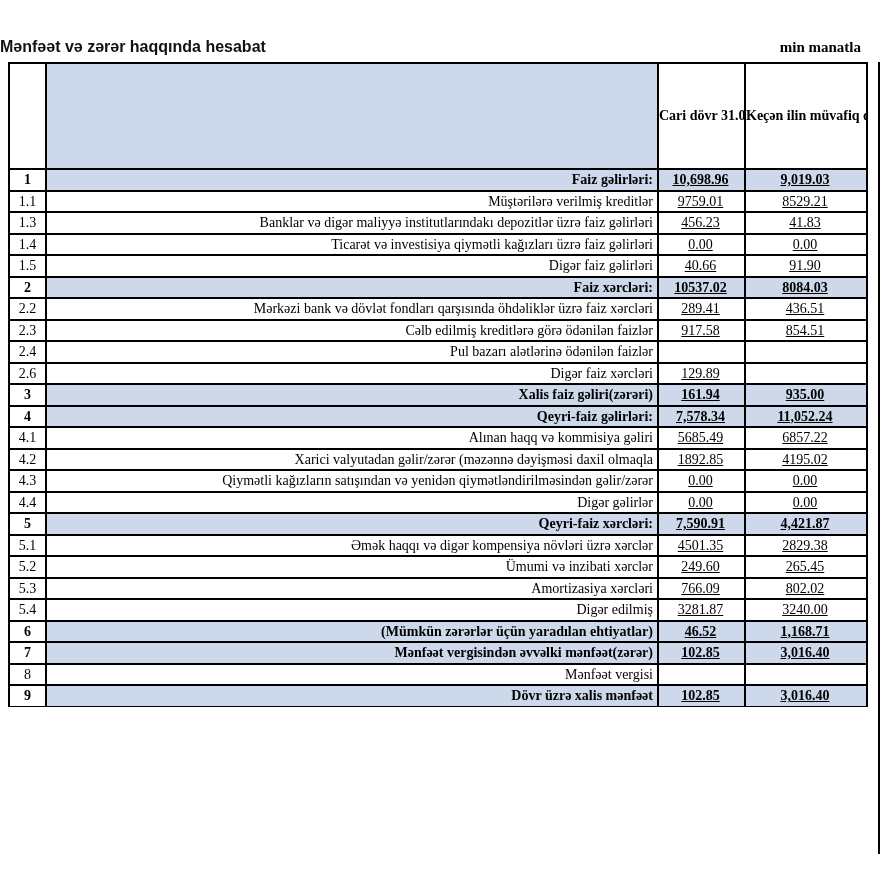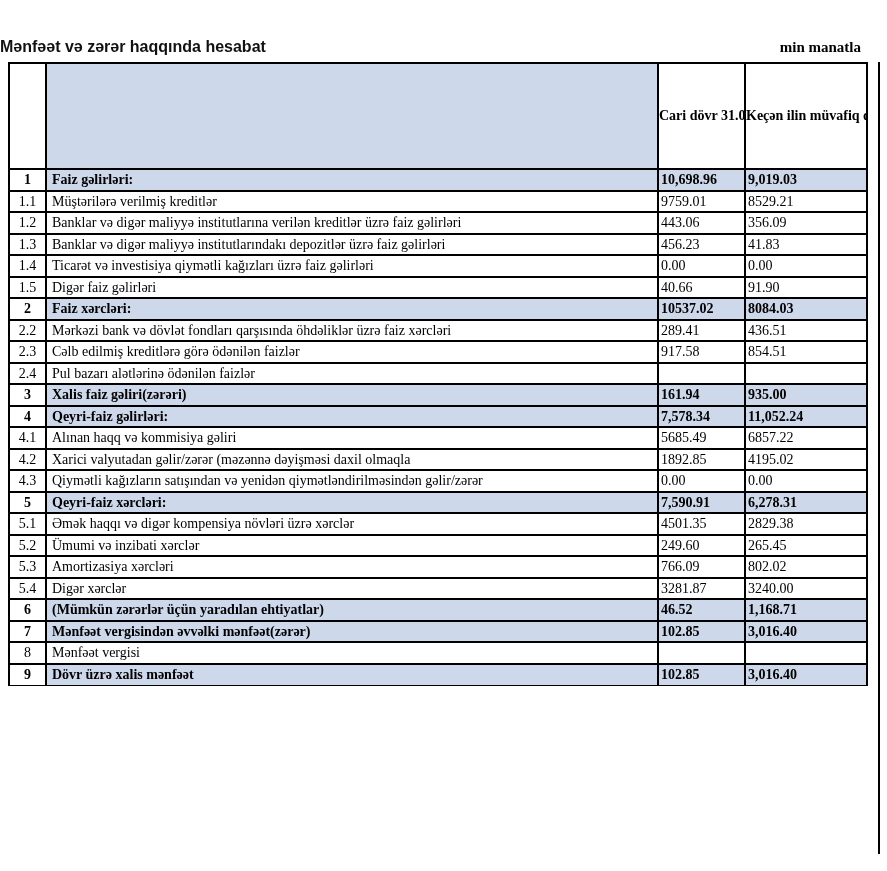--- a/index.html
+++ b/index.html
@@ -48,22 +48,22 @@
     background:#ffffff;
     border-bottom-width:3px;
   }
   thead th.h-desc{background:var(--blue);}
   tbody td{
     height:21.5px;
     background:#ffffff;
     line-height:1.1;
   }
   td.num{text-align:center;padding:0 2px;}
-  td.label{text-align:left;padding:0 4px 0 5px;}
-  td.val{text-align:left;padding:0 4px 0 2px;}
+  td.label{text-align:right;padding:0 4px 0 5px;}
+  td.val{text-align:center;padding:0 4px 0 2px;text-decoration:underline;}
   tr.summary td.label,tr.summary td.val{background:var(--blue);font-weight:bold;}
   tr.summary td.num{font-weight:bold;}
   tbody tr:last-child td{border-bottom-width:1px;}
   .right-edge-line{
     position:absolute;left:878px;top:62px;
     width:2px;height:792px;background:var(--border);
   }
   .bottom-sliver{
     position:absolute;left:9px;top:854px;
     width:871px;height:4px;background:var(--blue);
@@ -105,26 +105,20 @@
           <td class="val">10,698.96</td>
           <td class="val">9,019.03</td>
         </tr>
         <tr>
           <td class="num">1.1</td>
           <td class="label">Müştərilərə verilmiş kreditlər</td>
           <td class="val">9759.01</td>
           <td class="val">8529.21</td>
         </tr>
         <tr>
-          <td class="num">1.2</td>
-          <td class="label">Banklar və digər maliyyə institutlarına verilən kreditlər üzrə faiz gəlirləri</td>
-          <td class="val">443.06</td>
-          <td class="val">356.09</td>
-        </tr>
-        <tr>
           <td class="num">1.3</td>
           <td class="label">Banklar və digər maliyyə institutlarındakı depozitlər üzrə faiz gəlirləri</td>
           <td class="val">456.23</td>
           <td class="val">41.83</td>
         </tr>
         <tr>
           <td class="num">1.4</td>
           <td class="label">Ticarət və investisiya qiymətli kağızları üzrə faiz gəlirləri</td>
           <td class="val">0.00</td>
           <td class="val">0.00</td>
@@ -152,20 +146,26 @@
           <td class="label">Cəlb edilmiş kreditlərə görə ödənilən faizlər</td>
           <td class="val">917.58</td>
           <td class="val">854.51</td>
         </tr>
         <tr>
           <td class="num">2.4</td>
           <td class="label">Pul bazarı alətlərinə ödənilən faizlər</td>
           <td class="val"></td>
           <td class="val"></td>
         </tr>
+        <tr>
+          <td class="num">2.6</td>
+          <td class="label">Digər faiz xərcləri</td>
+          <td class="val">129.89</td>
+          <td class="val"></td>
+        </tr>
         <tr class="summary">
           <td class="num">3</td>
           <td class="label">Xalis faiz gəliri(zərəri)</td>
           <td class="val">161.94</td>
           <td class="val">935.00</td>
         </tr>
         <tr class="summary">
           <td class="num">4</td>
           <td class="label">Qeyri-faiz gəlirləri:</td>
           <td class="val">7,578.34</td>
@@ -182,25 +182,31 @@
           <td class="label">Xarici valyutadan gəlir/zərər (məzənnə dəyişməsi daxil olmaqla</td>
           <td class="val">1892.85</td>
           <td class="val">4195.02</td>
         </tr>
         <tr>
           <td class="num">4.3</td>
           <td class="label">Qiymətli kağızların satışından və yenidən qiymətləndirilməsindən gəlir/zərər</td>
           <td class="val">0.00</td>
           <td class="val">0.00</td>
         </tr>
+        <tr>
+          <td class="num">4.4</td>
+          <td class="label">Digər gəlirlər</td>
+          <td class="val">0.00</td>
+          <td class="val">0.00</td>
+        </tr>
         <tr class="summary">
           <td class="num">5</td>
           <td class="label">Qeyri-faiz xərcləri:</td>
           <td class="val">7,590.91</td>
-          <td class="val">6,278.31</td>
+          <td class="val">4,421.87</td>
         </tr>
         <tr>
           <td class="num">5.1</td>
           <td class="label">Əmək haqqı və digər kompensiya növləri üzrə xərclər</td>
           <td class="val">4501.35</td>
           <td class="val">2829.38</td>
         </tr>
         <tr>
           <td class="num">5.2</td>
           <td class="label">Ümumi və inzibati xərclər</td>
@@ -208,21 +214,21 @@
           <td class="val">265.45</td>
         </tr>
         <tr>
           <td class="num">5.3</td>
           <td class="label">Amortizasiya xərcləri</td>
           <td class="val">766.09</td>
           <td class="val">802.02</td>
         </tr>
         <tr>
           <td class="num">5.4</td>
-          <td class="label">Digər xərclər</td>
+          <td class="label">Digər edilmiş</td>
           <td class="val">3281.87</td>
           <td class="val">3240.00</td>
         </tr>
         <tr class="summary">
           <td class="num">6</td>
           <td class="label">(Mümkün zərərlər üçün yaradılan ehtiyatlar)</td>
           <td class="val">46.52</td>
           <td class="val">1,168.71</td>
         </tr>
         <tr class="summary">

